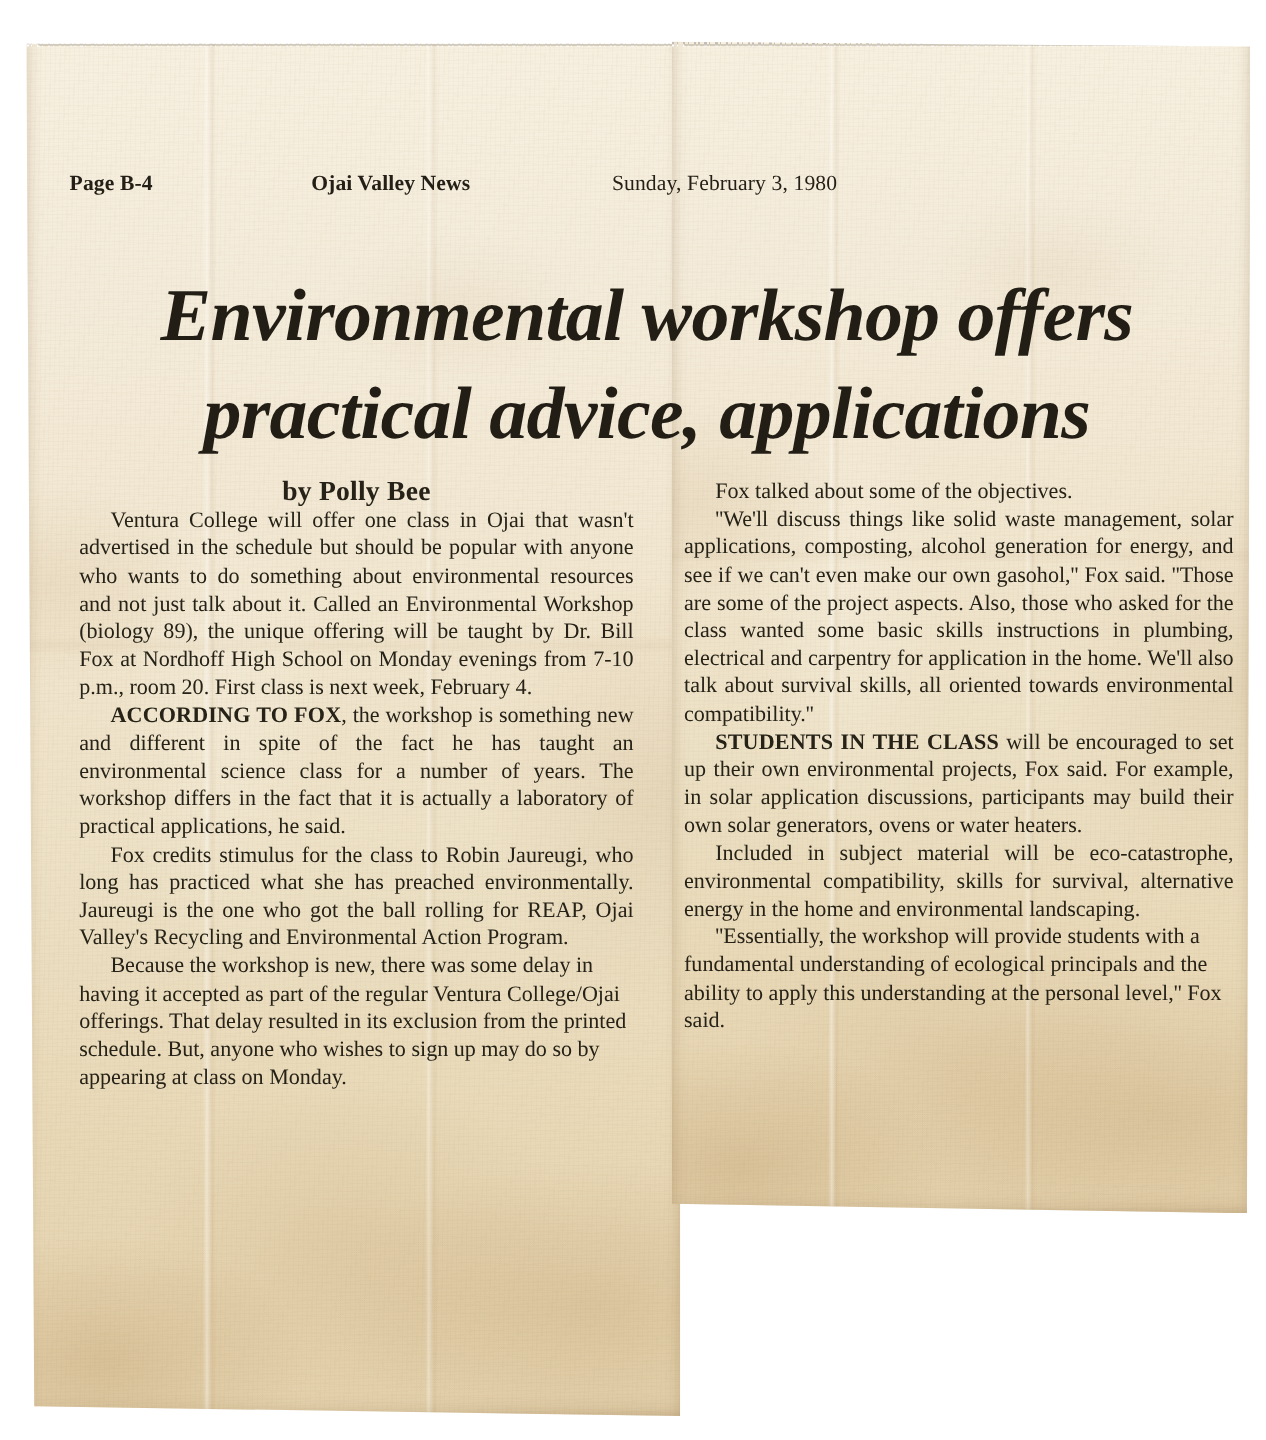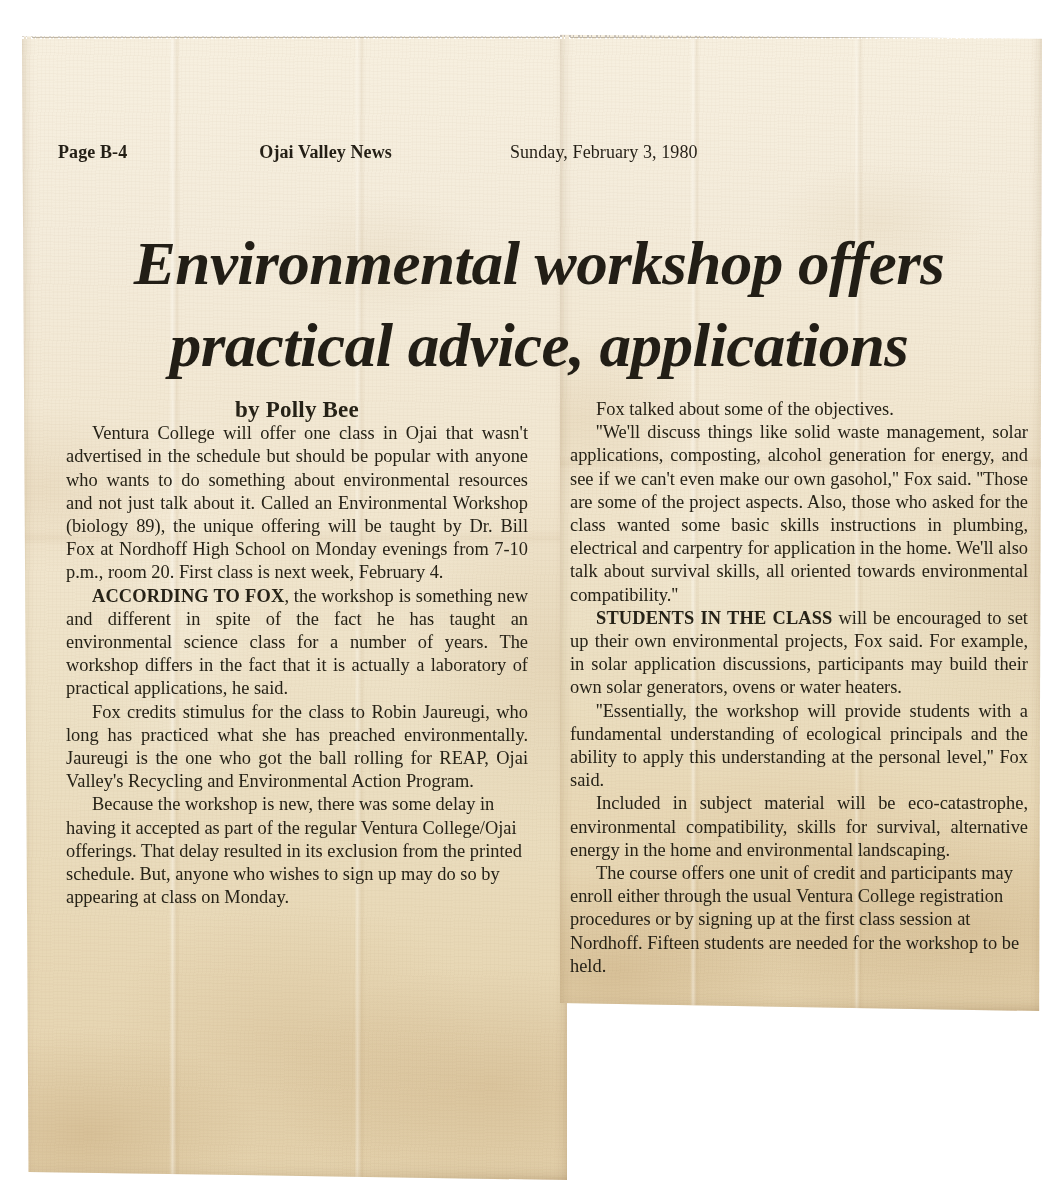--- a/index.html
+++ b/index.html
@@ -252,19 +252,18 @@
       <p class="para">Ventura College will offer one class in Ojai that wasn't advertised in the schedule but should be popular with anyone who wants to do something about environmental resources and not just talk about it. Called an Environmental Workshop (biology 89), the unique offering will be taught by Dr. Bill Fox at Nordhoff High School on Monday evenings from 7-10 p.m., room 20. First class is next week, February 4.</p>
       <p class="para gap"><span class="runin">ACCORDING TO FOX</span><span>, the workshop is something new and different in spite of the fact he has taught an environmental science class for a number of years. The workshop differs in the fact that it is actually a laboratory of practical applications, he said.</span></p>
       <p class="para">Fox credits stimulus for the class to Robin Jaureugi, who long has practiced what she has preached environmentally. Jaureugi is the one who got the ball rolling for REAP, Ojai Valley's Recycling and Environmental Action Program.</p>
       <p class="para">Because the workshop is new, there was some delay in having it accepted as part of the regular Ventura College/Ojai offerings. That delay resulted in its exclusion from the printed schedule. But, anyone who wishes to sign up may do so by appearing at class on Monday.</p>
     </div>
 
     <div class="column" id="col-2">
       <p class="para">Fox talked about some of the objectives.</p>
       <p class="para">''We'll discuss things like solid waste management, solar applications, composting, alcohol generation for energy, and see if we can't even make our own gasohol,'' Fox said. ''Those are some of the project aspects. Also, those who asked for the class wanted some basic skills instructions in plumbing, electrical and carpentry for application in the home. We'll also talk about survival skills, all oriented towards environmental compatibility.''</p>
       <p class="para gap"><span class="runin">STUDENTS IN THE CLASS</span><span> will be encouraged to set up their own environmental projects, Fox said. For example, in solar application discussions, participants may build their own solar generators, ovens or water heaters.</span></p>
+      <p class="para">Included in subject material will be eco-catastrophe, environmental compatibility, skills for survival, alternative energy in the home and environmental landscaping.</p>
       <p class="para">''Essentially, the workshop will provide students with a fundamental understanding of ecological principals and the ability to apply this understanding at the personal level,'' Fox said.</p>
-      <p class="para">Included in subject material will be eco-catastrophe, environmental compatibility, skills for survival, alternative energy in the home and environmental landscaping.</p>
-      <p class="para">The course offers one unit of credit and participants may enroll either through the usual Ventura College registration procedures or by signing up at the first class session at Nordhoff. Fifteen students are needed for the workshop to be held.</p>
     </div>
 
   </div>
 </div>
 
 </body></html>

